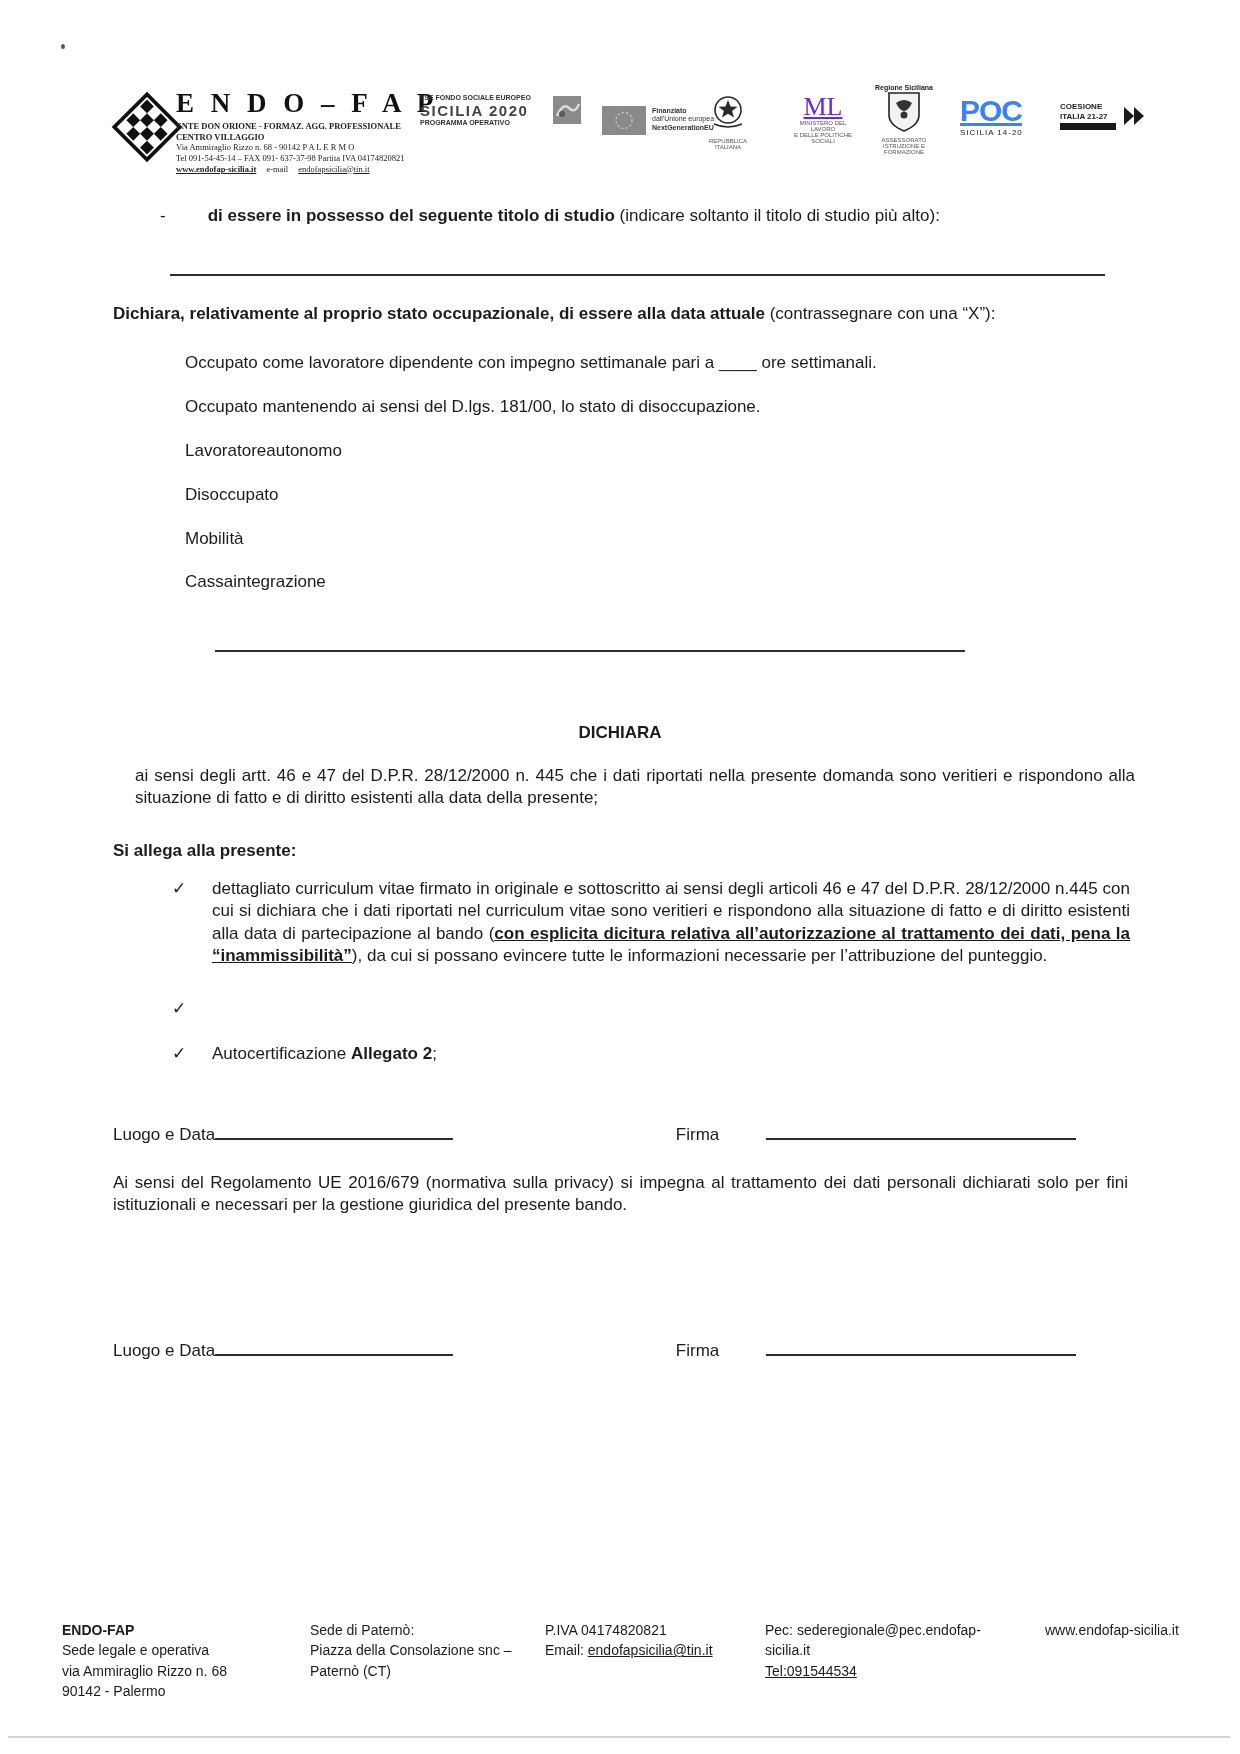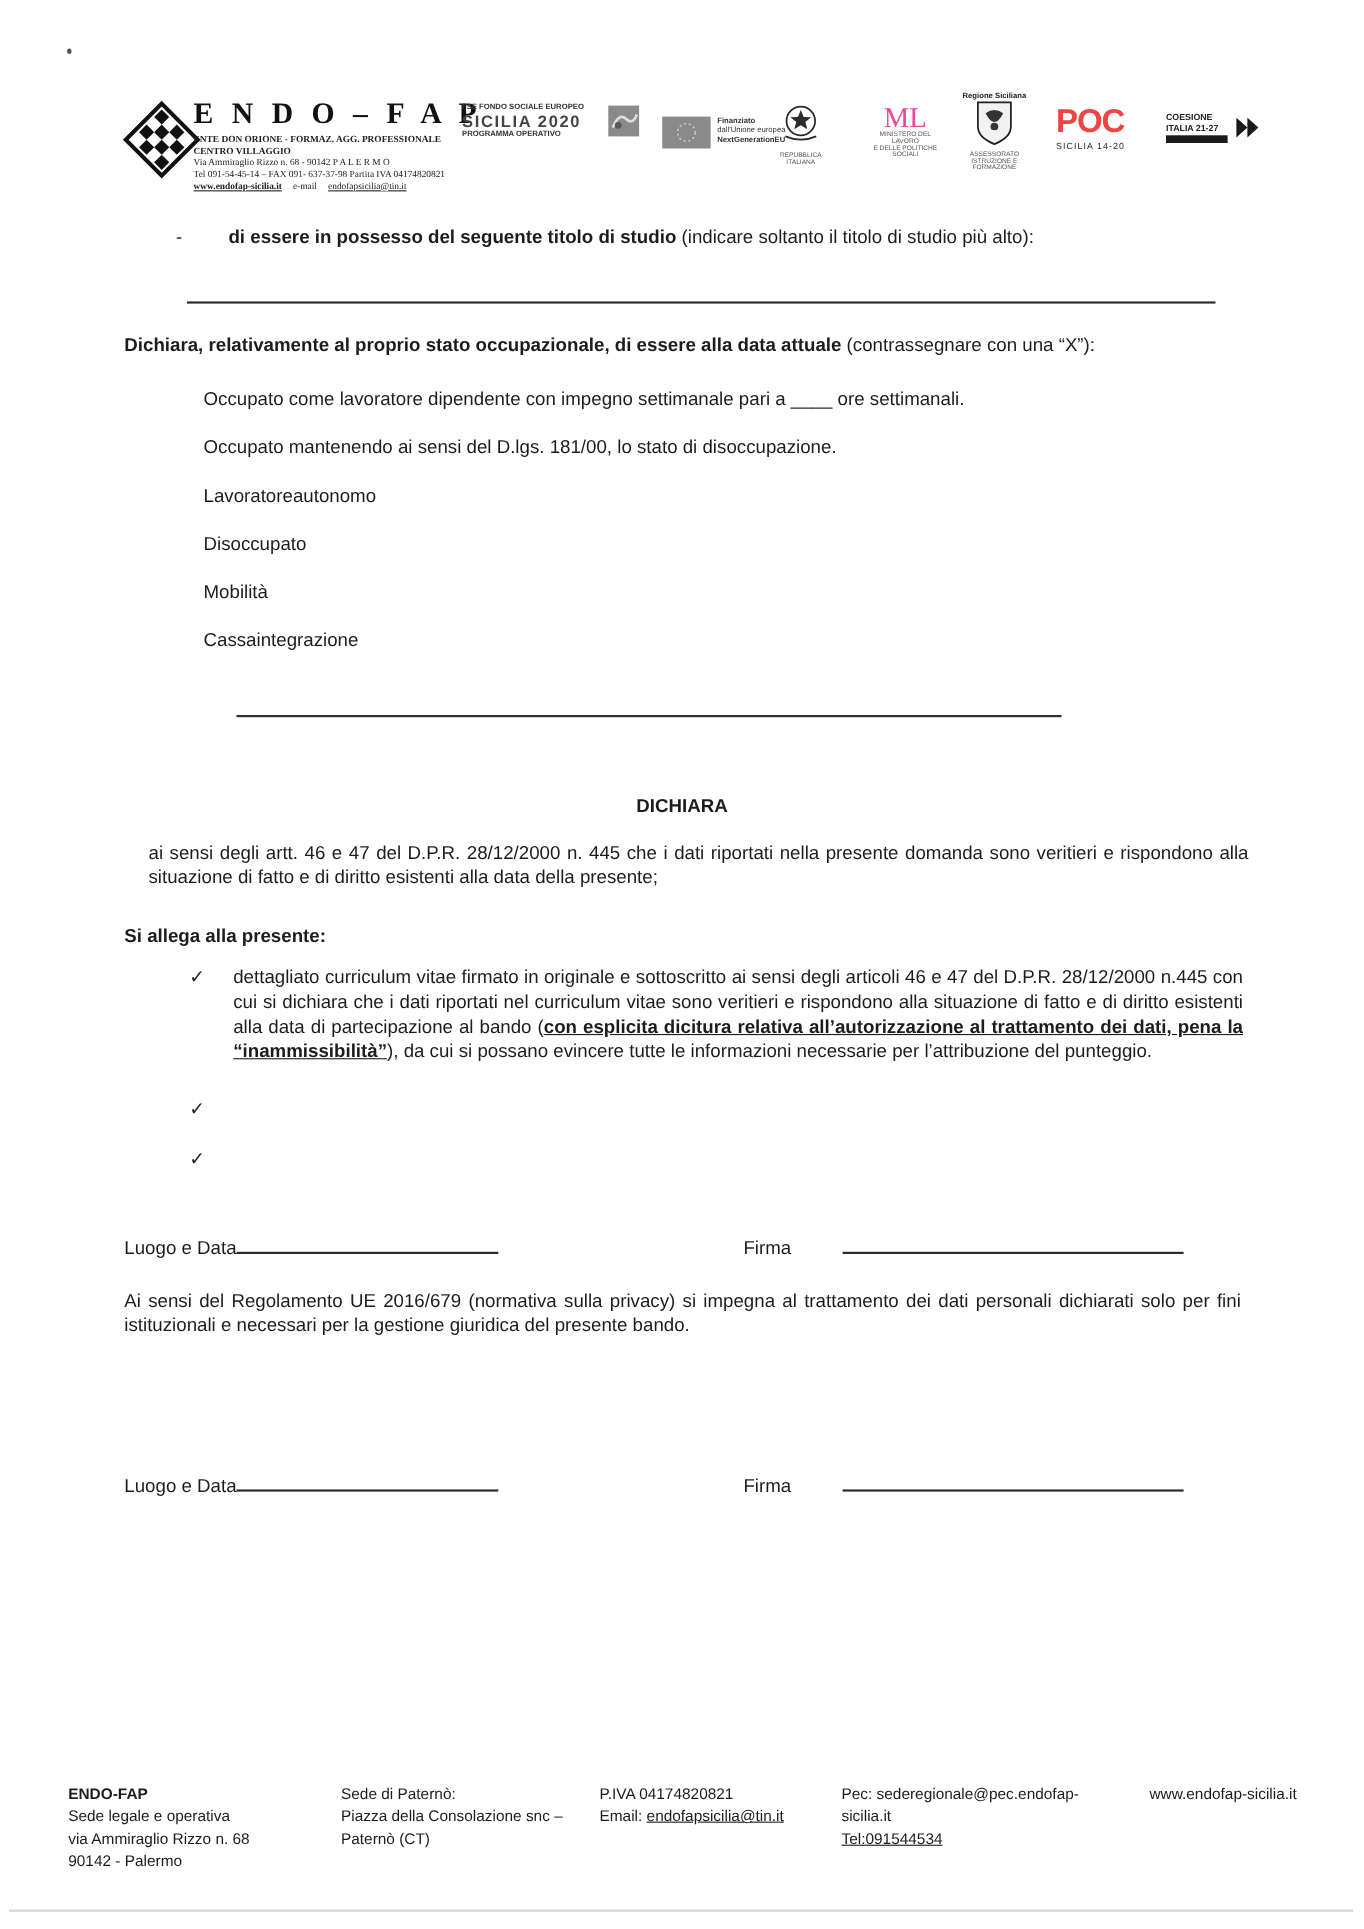--- a/index.html
+++ b/index.html
@@ -16,21 +16,21 @@
   .rule { position:absolute; border-top:2px solid #2e2e2e; height:0; }
   .rule-light { position:absolute; border-top:2px solid #d4d4d4; height:0; }
 
   
   .org-title { font-family:"Liberation Serif", serif; font-weight:bold; font-size:27px; letter-spacing:5px; color:#111; }
   .org-lines { font-family:"Liberation Serif", serif; font-size:8.5px; line-height:1.25; color:#222; }
   .logo-tiny { font-size:7px; line-height:1.2; color:#333; }
   .fse-big { font-size:15px; letter-spacing:1.5px; font-weight:bold; color:#444; font-family:"Liberation Sans",sans-serif; }
   .gray-box { background:#8a8a8a; }
   .caption { font-size:6px; color:#555; }
-  .poc-main { font-size:30px; font-weight:bold; letter-spacing:-1px; color:#ef4444; line-height:1; }
+  .poc-main { font-size:30px; font-weight:bold; letter-spacing:-1px; color:#3b82f6; line-height:1;text-decoration:underline; }
   .speck { position:absolute; background:#555; border-radius:50%; }
 
   
   .sig-line { display:inline-block; border-bottom:2px solid #2b2b2b; height:0.95em; vertical-align:baseline; }
 
   .check { position:absolute; font-size:17px; color:#222; }
 
   
   .foot { font-size:14px; line-height:1.45; color:#1c1c1c; }
 </style>
@@ -101,21 +101,21 @@
     <div class="abs" style="left:588px; top:2px; width:60px; text-align:center;">
       <svg width="40" height="44" viewBox="0 0 40 44">
         <circle cx="20" cy="20" r="13" fill="none" stroke="#2a2a2a" stroke-width="1.6"></circle>
         <path d="M20 10 l2.6 6.4 6.9.3 -5.4 4.3 1.9 6.6 -6-3.8 -6 3.8 1.9-6.6 -5.4-4.3 6.9-.3z" fill="#2a2a2a"></path>
         <path d="M6 34 Q20 40 34 34" stroke="#2a2a2a" stroke-width="1.6" fill="none"></path>
       </svg>
       <div class="caption">REPUBBLICA ITALIANA</div>
     </div>
 
     <div class="abs" style="left:678px; top:6px; width:70px; text-align:center;">
-      <div style="font-family:'Liberation Serif',serif; font-size:26px; color:#ec4899; line-height:1;">ML</div>
+      <div style="font-family:'Liberation Serif',serif; font-size:26px; color:#6d28d9; line-height:1;text-decoration:underline;">ML</div>
       <div class="caption">MINISTERO DEL LAVORO</div>
       <div class="caption">E DELLE POLITICHE SOCIALI</div>
     </div>
 
     <div class="abs" style="left:762px; top:-4px; width:64px; text-align:center;">
       <div style="font-size:7px; font-weight:bold; color:#222;">Regione Siciliana</div>
       <svg width="34" height="42" viewBox="0 0 34 42">
         <path d="M2 2 h30 v22 q0 10 -15 16 q-15 -6 -15 -16 z" fill="#f2f2f2" stroke="#222" stroke-width="1.6"></path>
         <path d="M9 12 q8 -6 16 0 q-4 8 -8 8 q-4 0 -8 -8" fill="#333"></path>
         <circle cx="17" cy="24" r="3.5" fill="#333"></circle>
@@ -170,20 +170,23 @@
   <div class="abs body-txt b" style="left:113px; top:840px;">Si allega alla presente:</div>
 
   <div class="check" style="left:172px; top:878px;">✓</div>
   <div class="abs body-txt just" style="left:212px; top:878px; width:918px;">
     <span>dettagliato curriculum vitae firmato in originale e sottoscritto ai sensi degli articoli 46 e 47 del D.P.R. 28/12/2000 n.445 con cui si dichiara che i dati riportati nel curriculum vitae sono veritieri e rispondono alla situazione di fatto e di diritto esistenti alla data di partecipazione al bando (</span><span class="b ul">con esplicita dicitura relativa all’autorizzazione al trattamento dei dati, pena la “inammissibilità”</span><span>), da cui si possano evincere tutte le informazioni necessarie per l’attribuzione del punteggio.</span>
   </div>
 
   <div class="check" style="left:172px; top:998px;">✓</div>
 
   <div class="check" style="left:172px; top:1043px;">✓</div>
+  <div class="abs body-txt" style="left:212px; top:1043px; width:918px;">
+    <span>Autocertificazione </span><span class="b">Allegato 2</span><span>;</span>
+  </div>
 
   <div class="abs body-txt" style="left:113px; top:1122px; width:1020px;">
     <span>Luogo e Data</span><span class="sig-line" style="width:238px;"></span>
     <span style="margin-left:218px;">Firma</span>
     <span class="sig-line" style="width:310px; margin-left:42px;"></span>
   </div>
 
   <div class="abs body-txt just" style="left:113px; top:1172px; width:1015px;">Ai sensi del Regolamento UE 2016/679 (normativa sulla privacy) si impegna al trattamento dei dati personali dichiarati solo per fini istituzionali e necessari per la gestione giuridica del presente bando.</div>
 
   <div class="abs body-txt" style="left:113px; top:1338px; width:1020px;">

